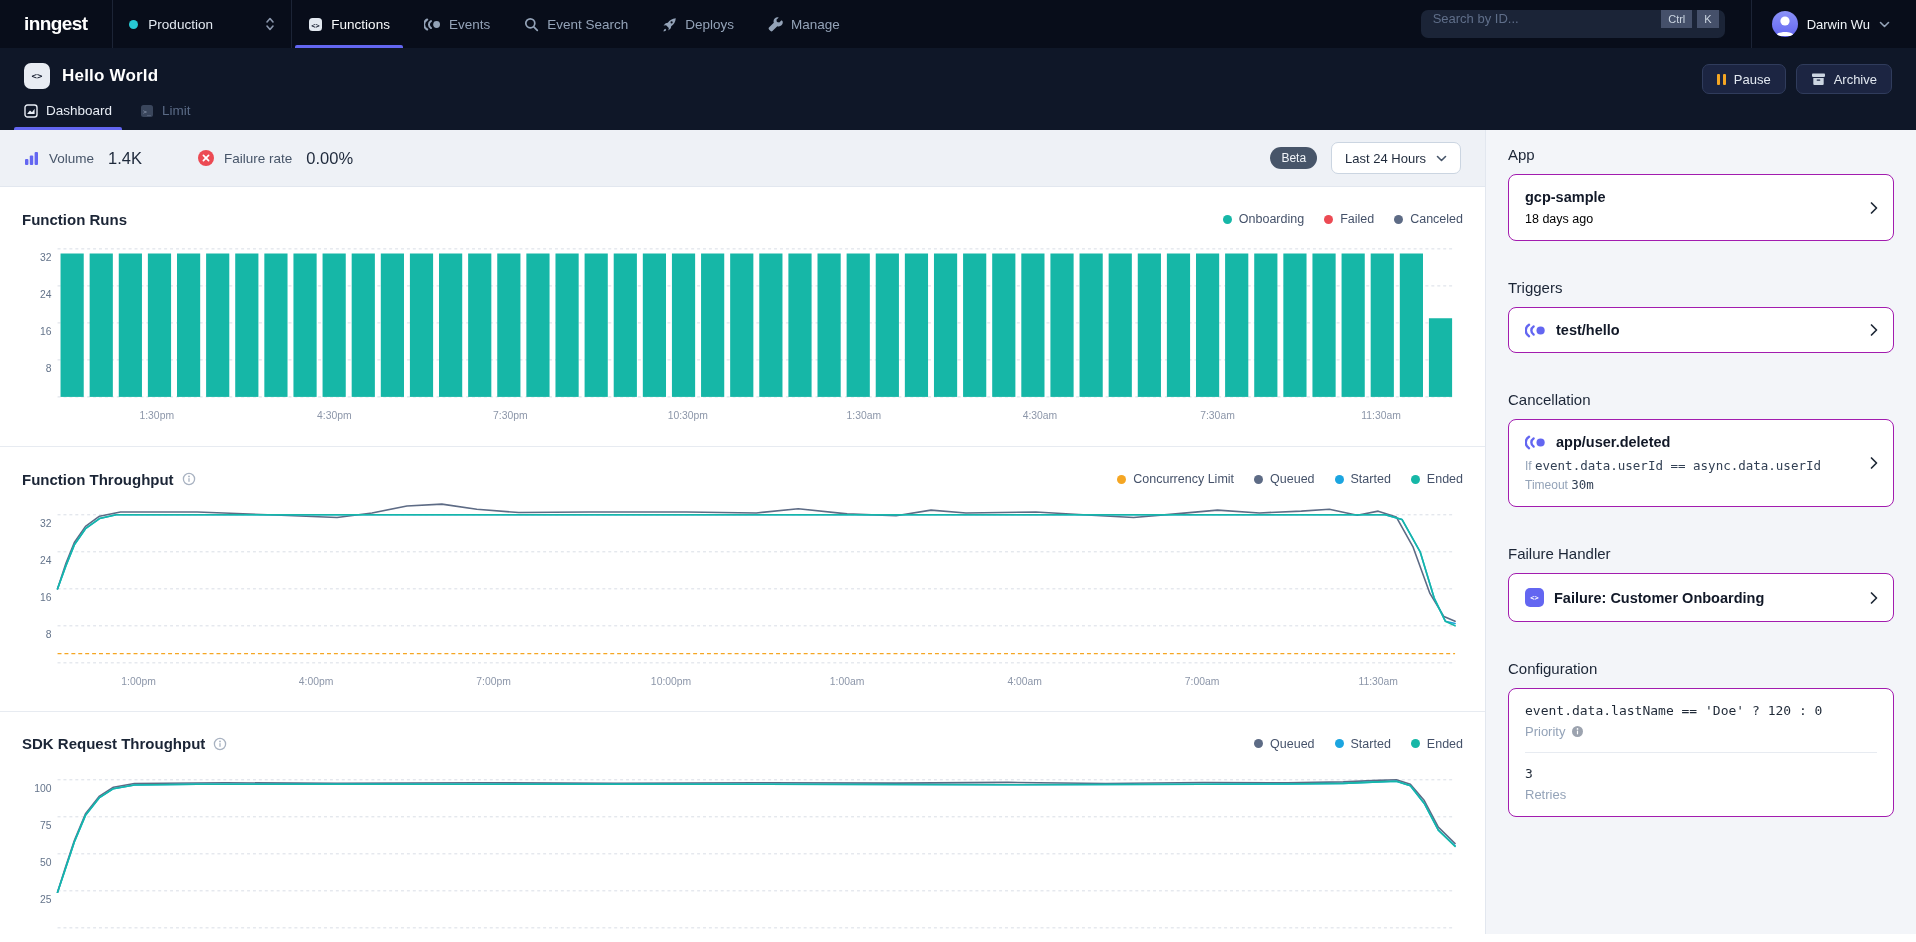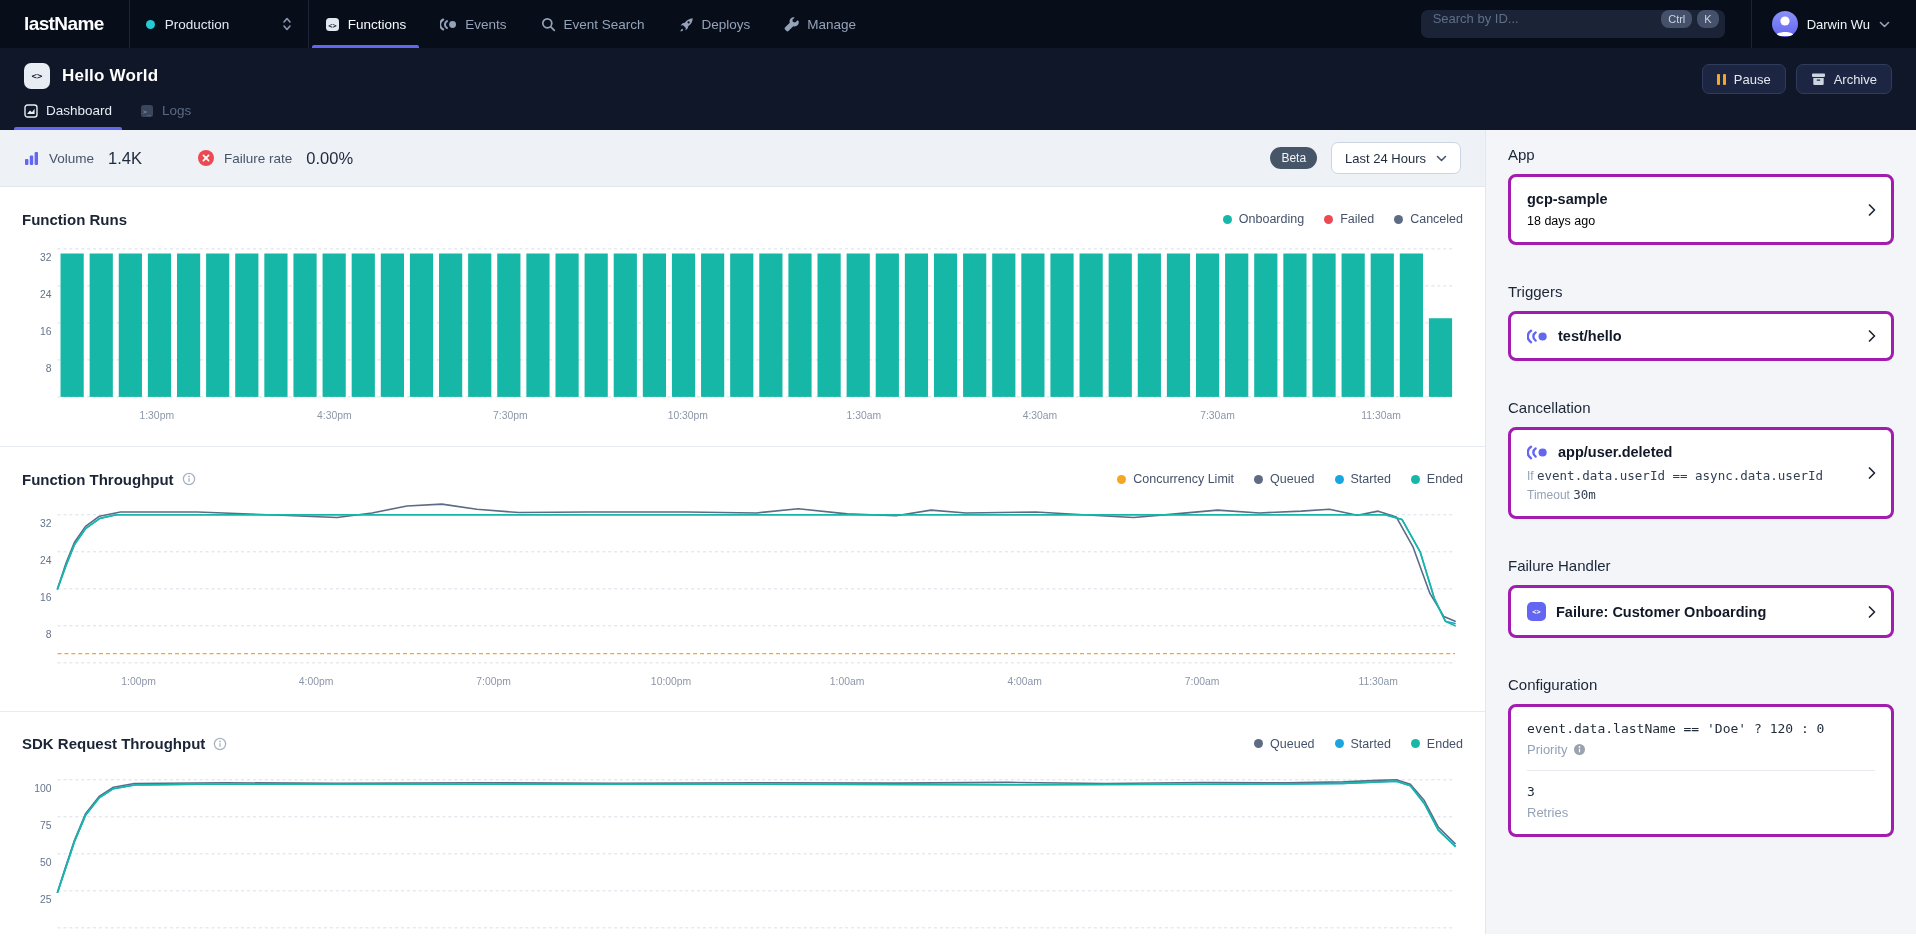--- a/index.html
+++ b/index.html
@@ -13,21 +13,21 @@
   .env-switcher { display:flex; align-items:center; gap:10px; padding:0 16px; width:178px; font-size:13.5px; color:#E2E8F0; cursor:pointer; }
   .env-dot { width:9px; height:9px; border-radius:50%; background:#27C9D4; flex:none; }
   .env-label { flex:1; }
   .nav-items { display:flex; margin-left:16px; gap:34px; height:100%; align-items:center; }
   .nav-item { display:flex; gap:8px; align-items:center; font-size:13.5px; height:100%; position:relative; color:#94A3B8; cursor:pointer; white-space:nowrap; }
   .nav-item.active { color:#F8FAFC; }
   .nav-item.active::after { content:''; position:absolute; left:-13px; right:-13px; bottom:0; height:3px; background:#6366F1; border-radius:2px 2px 0 0; }
   .searchbox { margin-left:auto; display:flex; align-items:center; background:#1B2437; border-radius:7px; height:28px; width:304px; padding:0 6px 11px 12px; margin-right:26px; }
   .searchbox input { background:none; border:none; outline:none; color:#CBD5E1; font-size:13px; flex:1; font-family:"Liberation Sans",sans-serif; }
   .searchbox input::placeholder { color:#5F6E89; }
-  .kbd { background:#45506A; color:#CBD5E1; border-radius:8px; font-size:11px; padding:3px 7px; margin-left:5px; }
+  .kbd { background:#45506A; color:#CBD5E1; border-radius:0; font-size:11px; padding:3px 7px; margin-left:5px; }
   .user { display:flex; align-items:center; gap:9px; padding:0 26px 0 20px; color:#F1F5F9; font-size:13px; cursor:pointer; }
   .avatar { width:26px; height:26px; border-radius:50%; background:linear-gradient(180deg,#8B92F8,#6366F1); overflow:hidden; position:relative; flex:none; }
 
   
   .fn-header { background:#0F1728; padding:13px 24px 0; position:relative; }
   .title-row { display:flex; align-items:center; gap:12px; height:30px; }
   .fn-icon { width:26px; height:26px; background:#E8ECF3; border-radius:7px; display:flex; align-items:center; justify-content:center; font-family:"DejaVu Sans Mono",monospace; font-size:9px; font-weight:bold; color:#0F172A; }
   .fn-title { color:#fff; font-size:17px; font-weight:600; letter-spacing:.2px; }
   .hdr-tabs { display:flex; gap:28px; margin-top:12px; }
   .hdr-tab { display:flex; gap:8px; align-items:center; font-size:13.5px; color:#5A6A85; padding-bottom:12px; position:relative; cursor:pointer; }
@@ -62,41 +62,41 @@
   .chart-svg text { font-family:"Liberation Sans",sans-serif; }
   .grid { stroke:#D8DDE6; stroke-dasharray:3 3; stroke-width:1; }
   .limit-line { stroke-dasharray:4 3; stroke-width:1.2; }
   .ytick { font-size:10.5px; fill:#64748B; }
   .xtick { font-size:10.5px; fill:#8C96A9; }
 
   
   .sidebar { flex:1; background:#F3F5F9; padding:16px 22px; overflow:hidden; }
   .sb-group { margin-bottom:38px; }
   .sb-heading { font-size:15px; color:#1B2536; margin-bottom:11px; font-weight:500; }
-  .card { background:#fff; border:3px solid #a21caf; border-radius:8px; padding:14px 38px 14px 16px; position:relative; cursor:pointer; }
+  .card { background:#fff; border:1px solid #a21caf; border-radius:8px; padding:14px 38px 14px 16px; position:relative; cursor:pointer; }
   .card.static { cursor:default; padding-right:16px; }
   .chev { position:absolute; right:15px; top:50%; transform:translateY(-50%); }
   .card-title { font-size:14.5px; font-weight:600; color:#111827; }
   .card-sub { font-size:12.5px; color:#000000; margin-top:7px; }
   .icon-row { display:flex; align-items:center; gap:10px; }
   .meta-line { margin-top:8px; font-size:12px; color:#94A3B8; }
   .meta-line .code { font-family:"DejaVu Sans Mono",monospace; font-size:12.5px; color:#334155; }
   .meta-line.tight { margin-top:4px; }
   .fh-icon { width:19px; height:19px; background:#6366F1; border-radius:5px; display:flex; align-items:center; justify-content:center; font-family:"DejaVu Sans Mono",monospace; font-size:7px; font-weight:bold; color:#fff; flex:none; }
   .cfg-code { font-family:"DejaVu Sans Mono",monospace; font-size:13px; color:#1F2937; }
   .cfg-label { font-size:13px; color:#94A3B8; margin-top:6px; display:flex; align-items:center; gap:6px; }
   .cfg-divider { border:none; border-top:1px solid #E7EBF1; margin:13px 0; }
 </style>
 </head>
 <body>
 
 <div>
 
   <nav class="topbar">
-    <div class="logo">lastName</div>
+    <div class="logo">inngest</div>
     <div class="vdiv"></div>
     <div class="env-switcher">
       <span class="env-dot"></span>
       <span class="env-label">Production</span>
       <svg width="10" height="14" viewBox="0 0 10 14">
           <polyline points="2,5 5,1.5 8,5" fill="none" stroke="#8A96AC" stroke-width="1.6" stroke-linecap="round" stroke-linejoin="round"></polyline>
           <polyline points="2,9 5,12.5 8,9" fill="none" stroke="#8A96AC" stroke-width="1.6" stroke-linecap="round" stroke-linejoin="round"></polyline>
         </svg>
     </div>
     <div class="vdiv"></div>
@@ -169,21 +169,21 @@
             <rect x="1" y="1" width="12" height="12" rx="2.5" fill="none" stroke="#E8EDF5" stroke-width="1.4"></rect>
             <path d="M3.4 9.6l2.6-3 2 1.7 2.6-3.6v5.4H3.4z" fill="#E8EDF5"></path>
           </svg>
         <span>Dashboard</span>
       </div>
       <div class="hdr-tab">
         <svg width="14" height="14" viewBox="0 0 14 14">
             <rect x="1" y="1" width="12" height="12" rx="2.5" fill="#3A465C"></rect>
             <text x="7" y="9.8" text-anchor="middle" font-size="6.5" fill="#96A2B8" font-family="DejaVu Sans Mono,monospace">&gt;_</text>
           </svg>
-        <span>Logs</span>
+        <span>Limit</span>
       </div>
     </div>
     <div class="hdr-actions">
       <button class="hdr-btn">
         <span class="pause-bars">
             <i></i>
             <i></i>
           </span>
         <span>Pause</span>
       </button>

